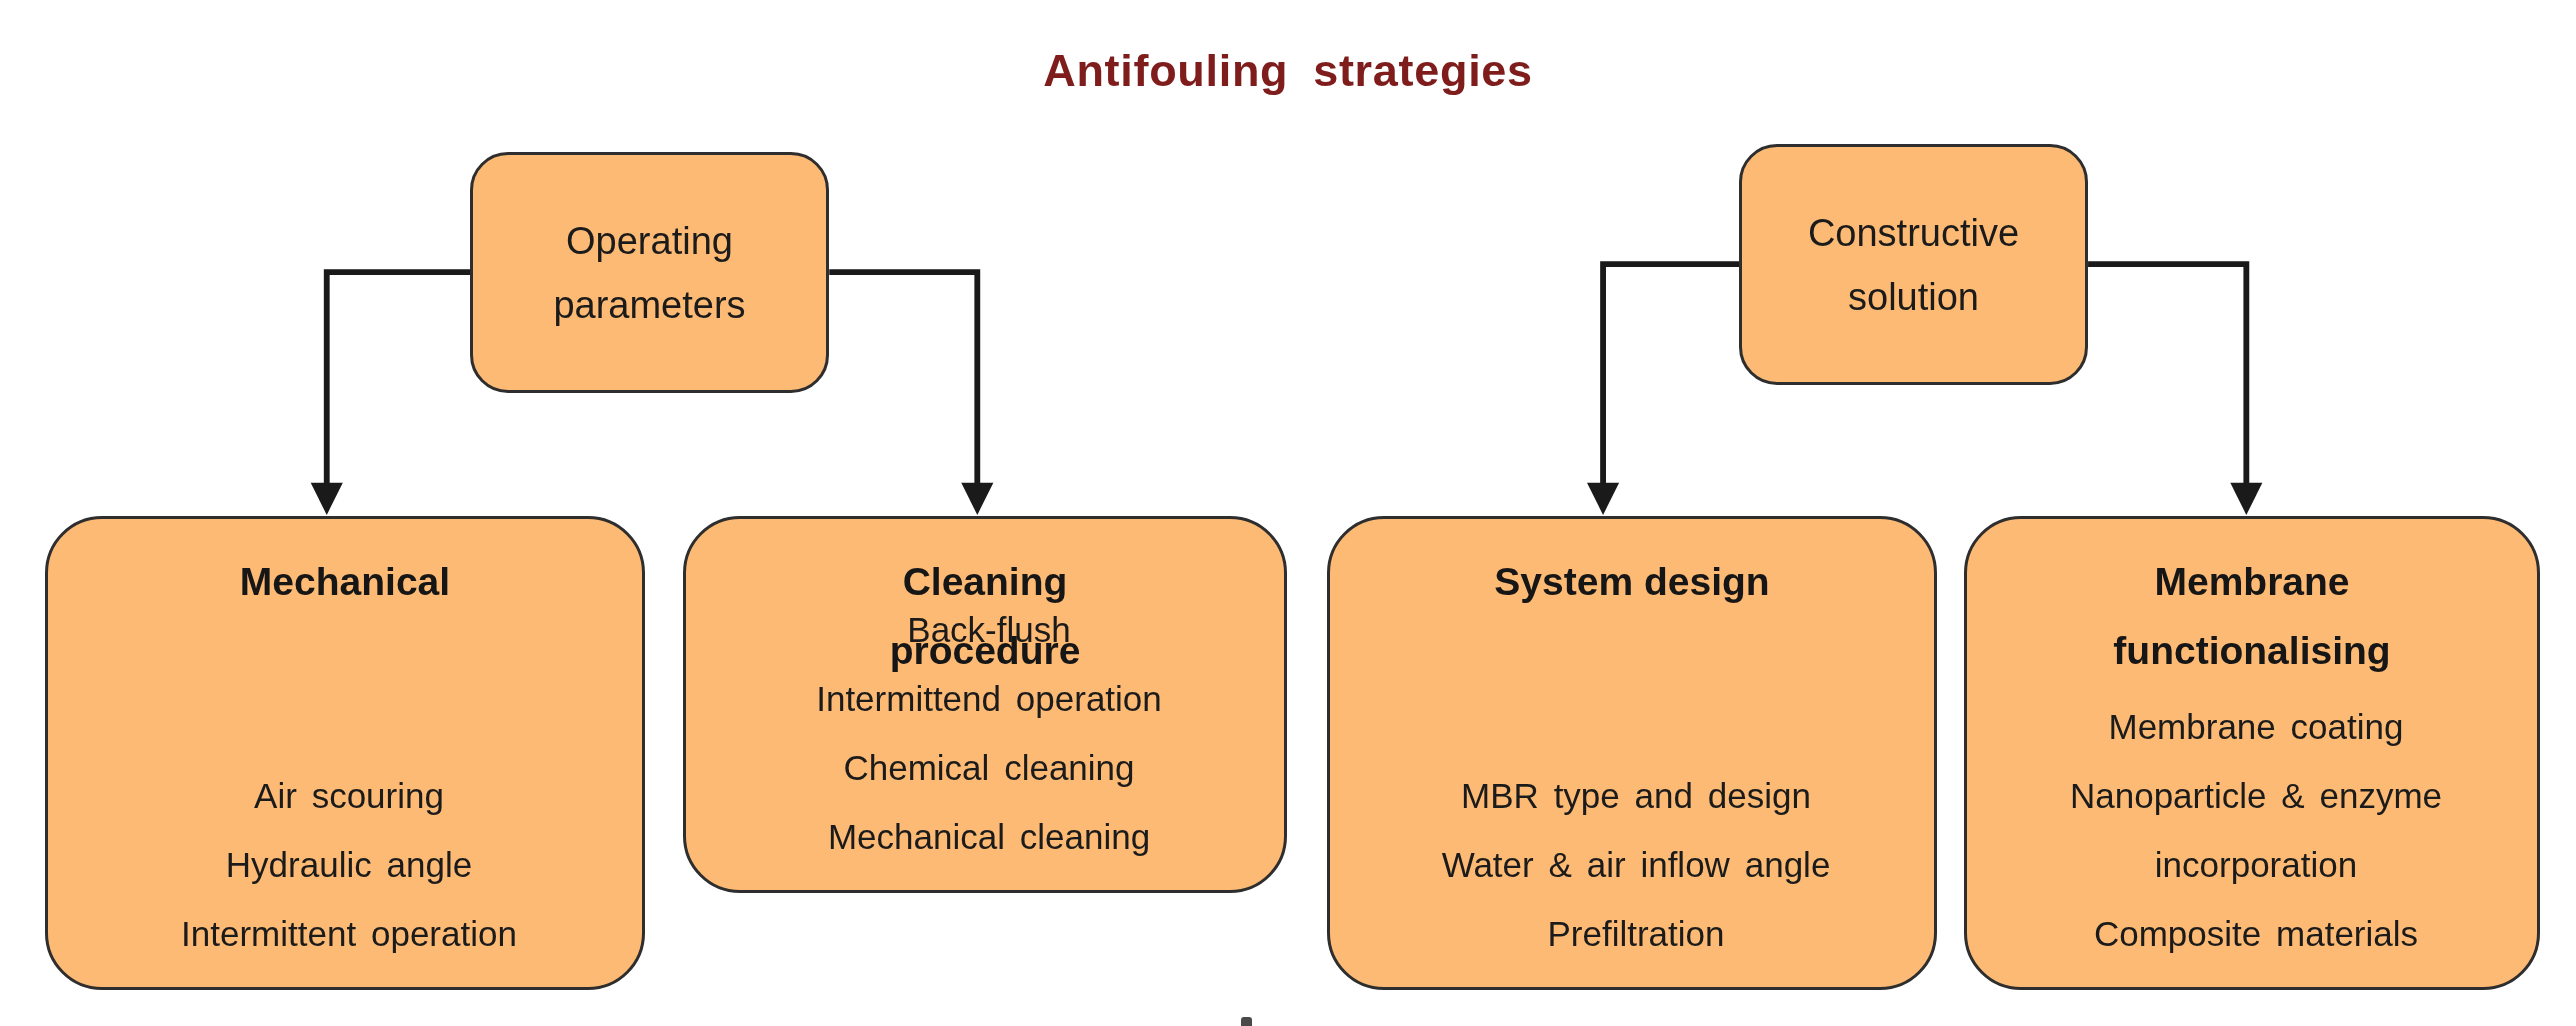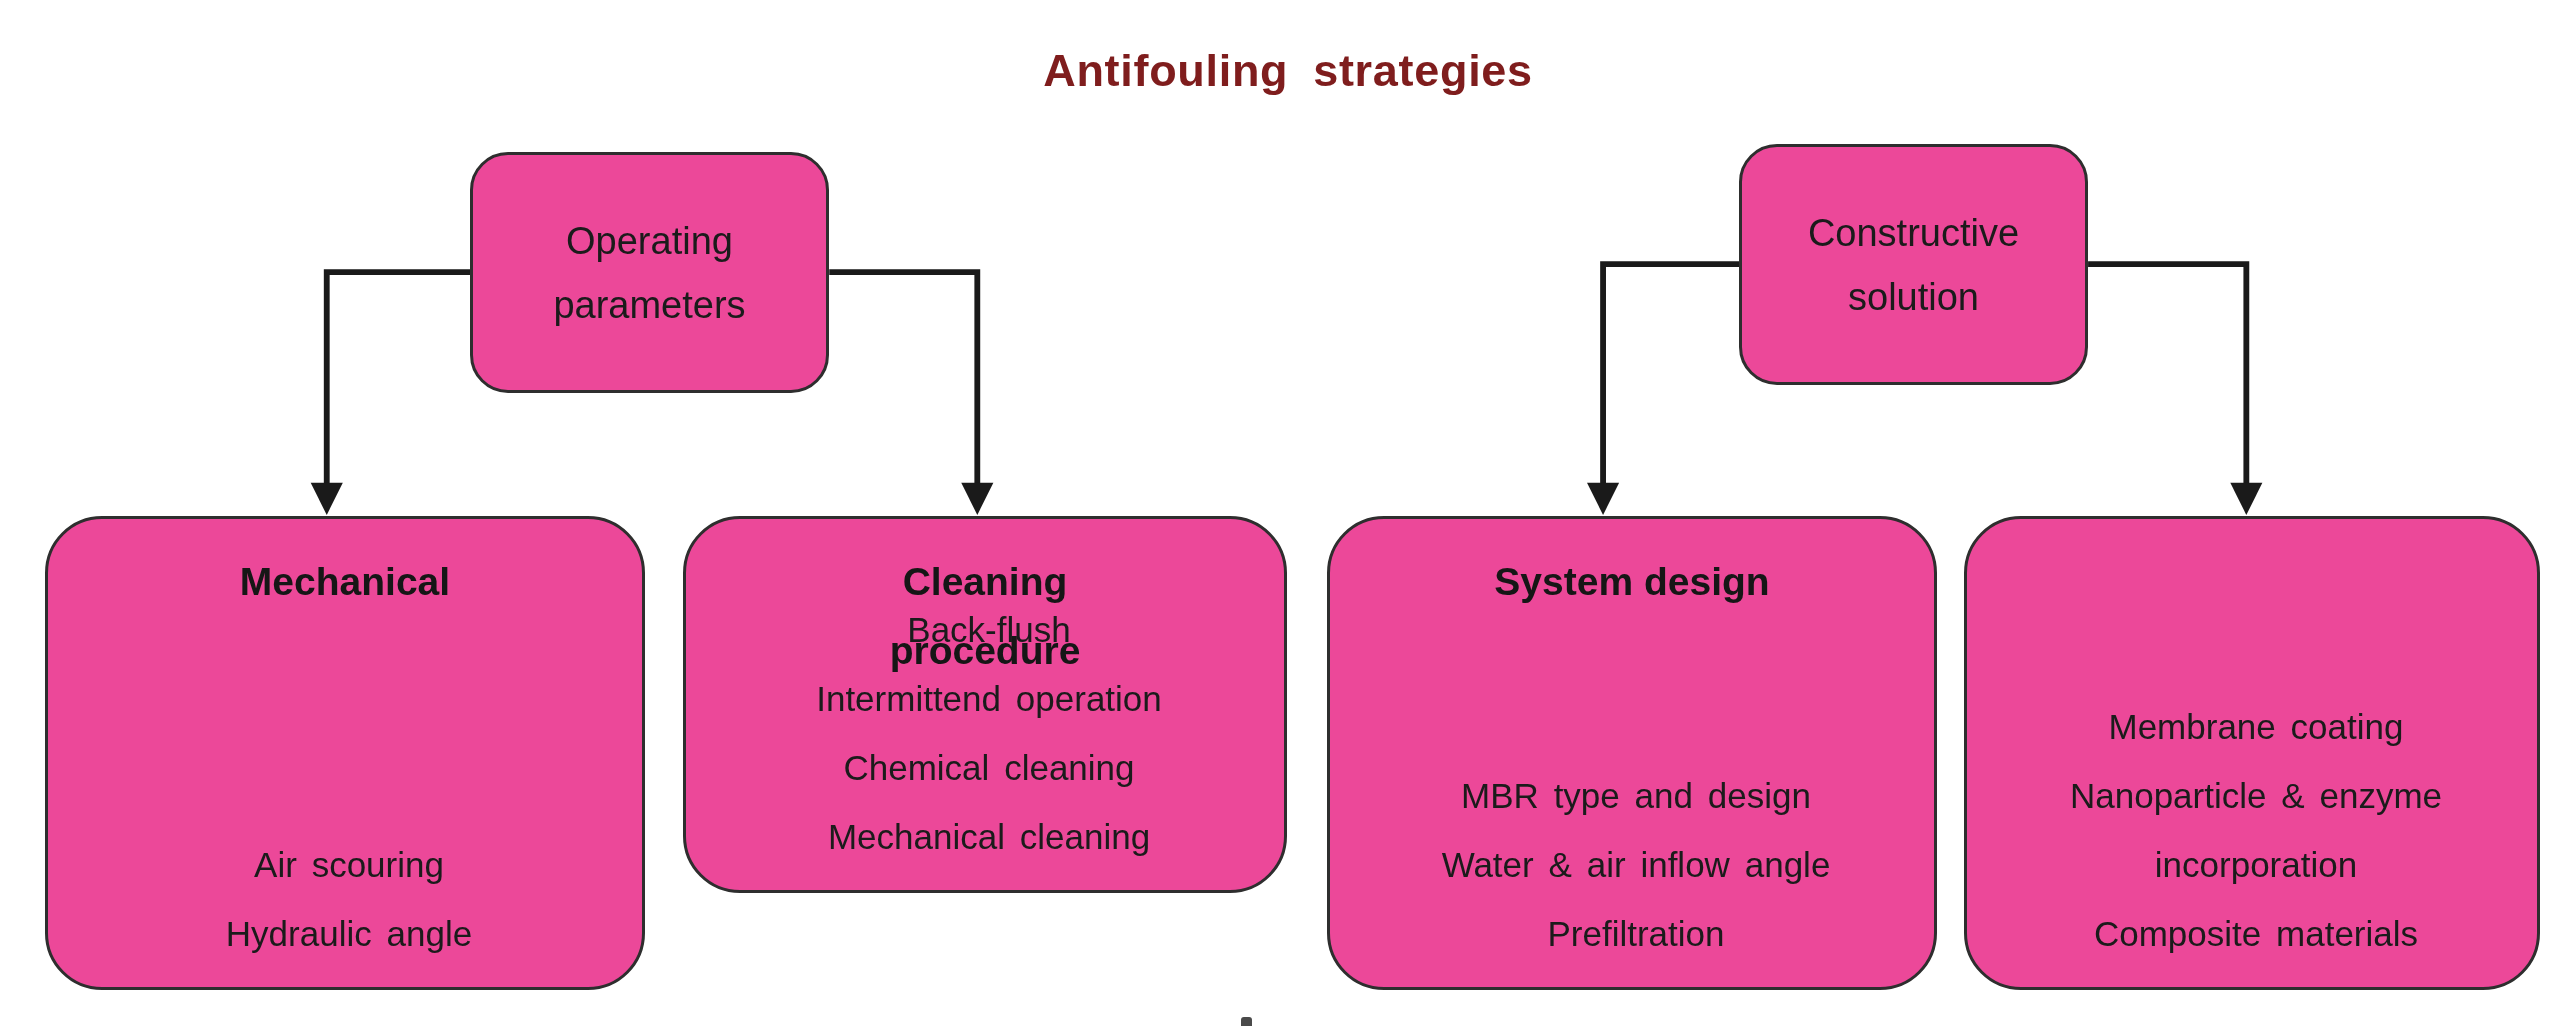--- a/index.html
+++ b/index.html
@@ -23,21 +23,21 @@
     width: 2576px;
     text-align: center;
     font-size: 45px;
     font-weight: bold;
     letter-spacing: 0.7px;
     word-spacing: 11.7px;
     color: #7f1d1d;
   }
   .node {
     position: absolute;
-    background: #ec4899;
+    background: #fdba74;
     border: 3.6px solid #2e2e2e;
     box-sizing: border-box;
   }
   .parent-node {
     border-radius: 38px;
     display: flex;
     align-items: center;
     justify-content: center;
     text-align: center;
     font-size: 38px;
@@ -117,20 +117,21 @@
   <div class="node parent-node" style="left:1739px; top:144px; width:349px; height:241px;">
     <span>Constructive
 solution</span>
   </div>
 
   <div class="node child-node" style="left:45px; top:516px; width:600px; height:474px;">
     <div class="child-heading">Mechanical</div>
     <div class="child-items">
       <div>Air scouring</div>
       <div>Hydraulic angle</div>
+      <div>Intermittent operation</div>
     </div>
   </div>
 
   <div class="node child-node" style="left:683px; top:516px; width:604px; height:377px;">
     <div class="child-heading">Cleaning
 procedure</div>
     <div class="child-items">
       <div>Back-flush</div>
       <div>Intermittend operation</div>
       <div>Chemical cleaning</div>
@@ -141,20 +142,22 @@
   <div class="node child-node" style="left:1327px; top:516px; width:610px; height:474px;">
     <div class="child-heading">System design</div>
     <div class="child-items">
       <div>MBR type and design</div>
       <div>Water &amp; air inflow angle</div>
       <div>Prefiltration</div>
     </div>
   </div>
 
   <div class="node child-node" style="left:1964px; top:516px; width:576px; height:474px;">
+    <div class="child-heading">Membrane
+functionalising</div>
     <div class="child-items">
       <div>Membrane coating</div>
       <div>Nanoparticle &amp; enzyme incorporation</div>
       <div>Composite materials</div>
     </div>
   </div>
 
   <div class="caption-mark"></div>
 
 </div>

